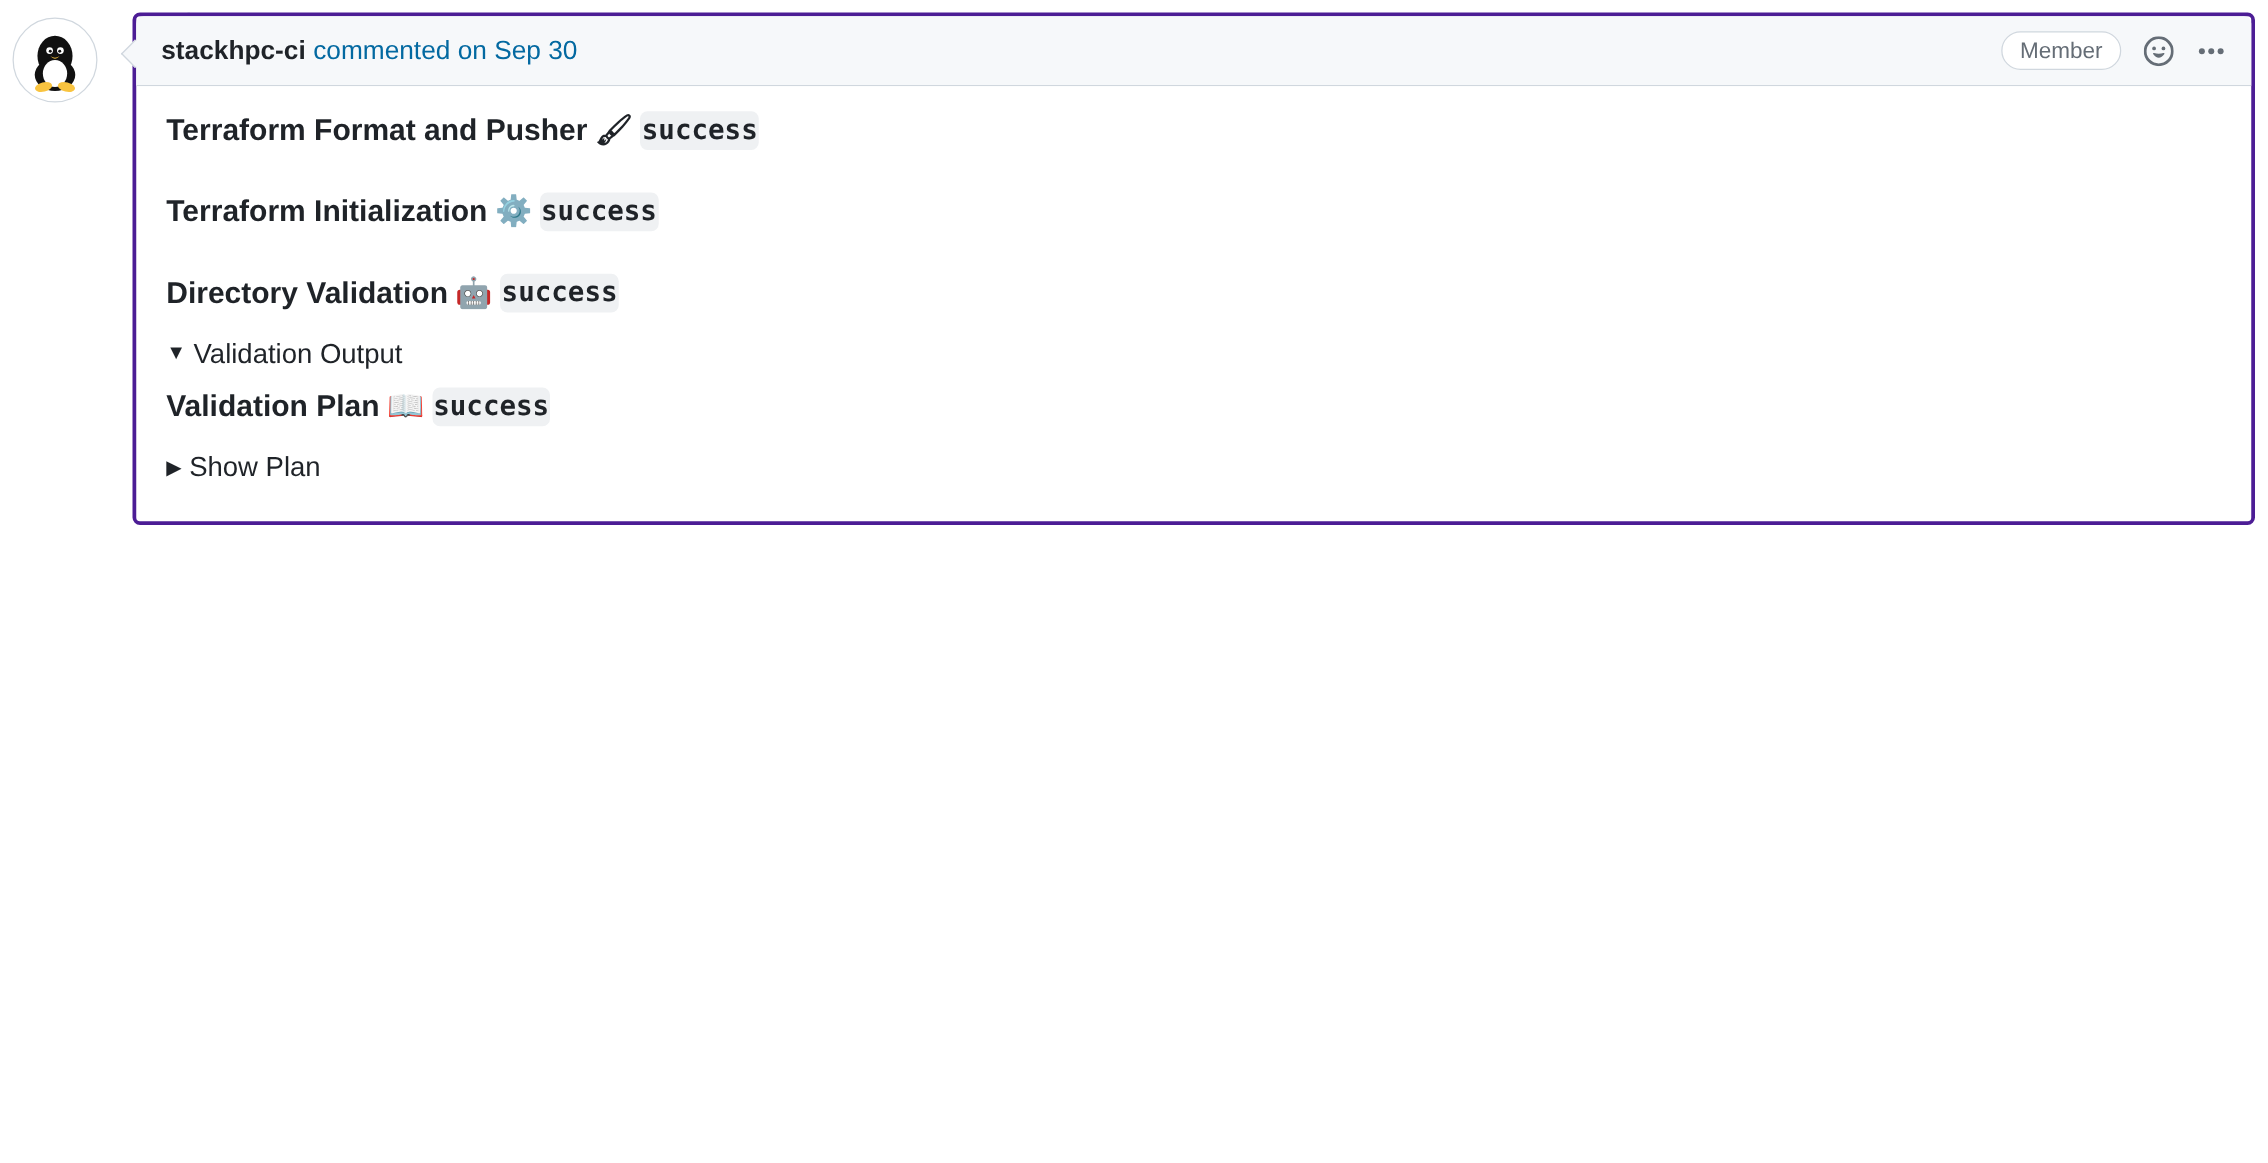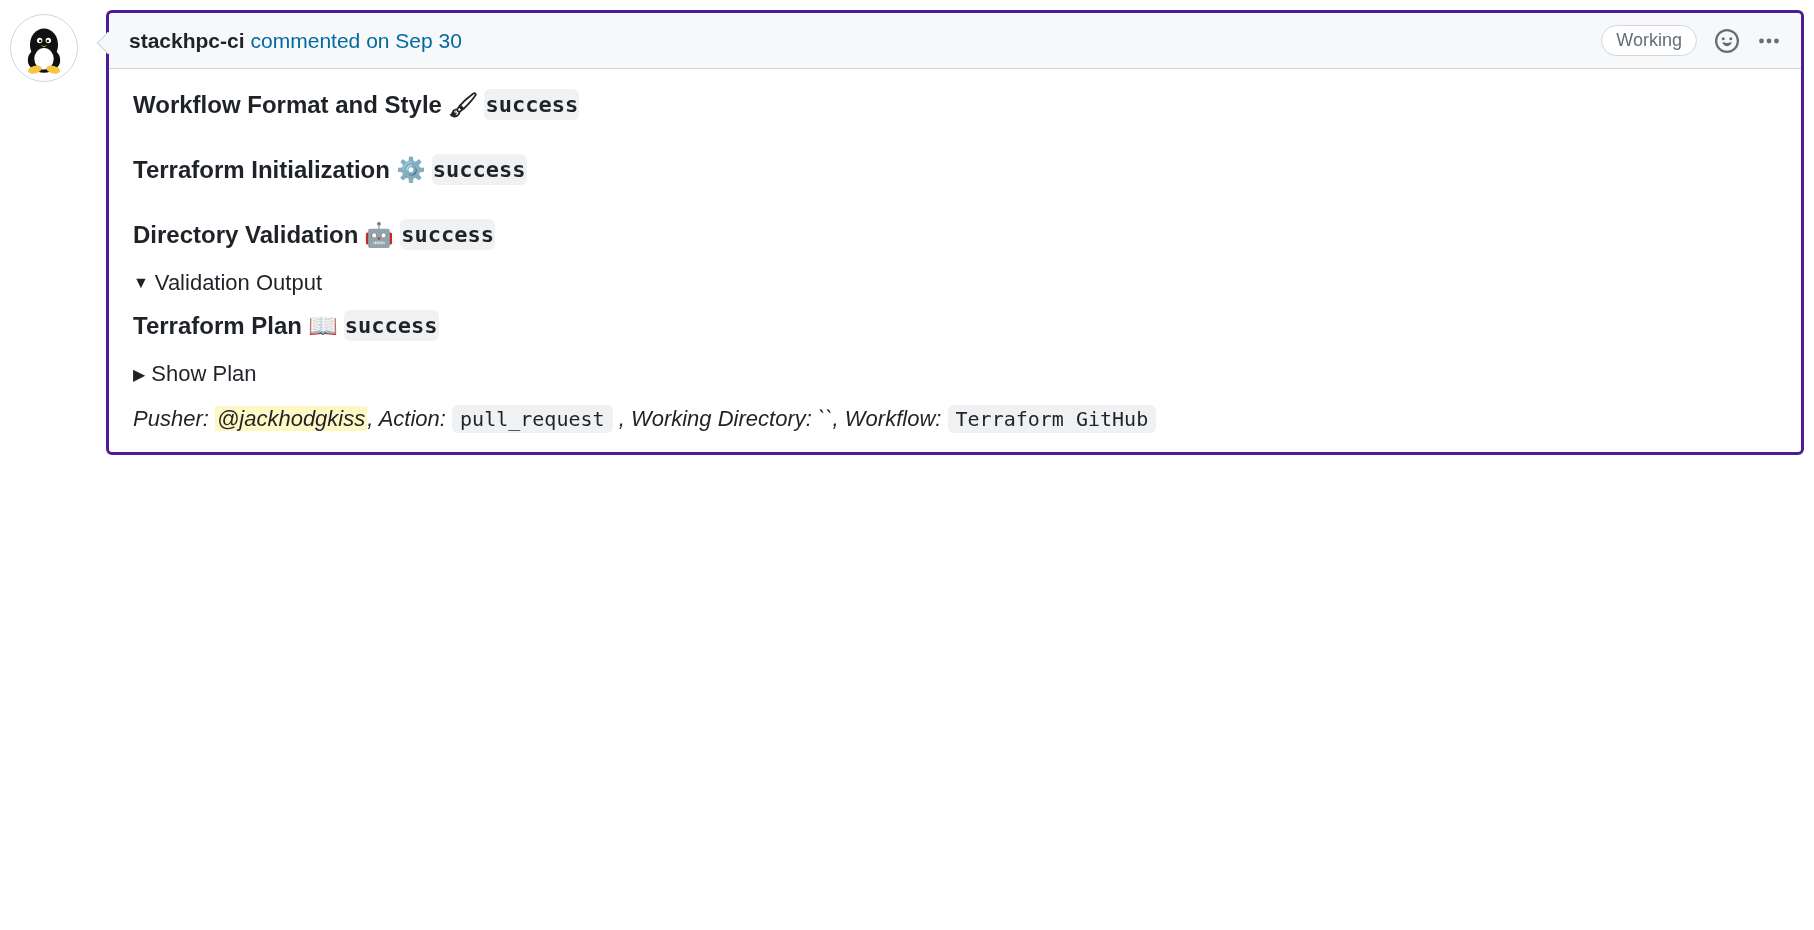--- a/index.html
+++ b/index.html
@@ -180,21 +180,21 @@
 
       <div class="comment-header">
         <div class="comment-header-left">
           <a class="author">stackhpc-ci</a>
           <span class="timestamp">
             <span>commented</span>
             <span>on Sep 30</span>
           </span>
         </div>
         <div class="comment-header-right">
-          <span class="badge">Working</span>
+          <span class="badge">Member</span>
           <span class="icon-btn">
             <svg width="24" height="24" viewBox="0 0 16 16">
                 <path fill="currentColor" d="M8 0a8 8 0 100 16A8 8 0 008 0zm0 14.5A6.5 6.5 0 118 1.5a6.5 6.5 0 010 13z"></path>
                 <circle cx="5.5" cy="6.5" r="1" fill="currentColor"></circle>
                 <circle cx="10.5" cy="6.5" r="1" fill="currentColor"></circle>
                 <path fill="currentColor" d="M5 9.5c.8 1.3 2 2 3 2s2.2-.7 3-2c.2-.3-.1-.7-.5-.6-1.6.5-3.4.5-5 0-.4-.1-.7.3-.5.6z"></path>
               </svg>
           </span>
           <span class="icon-btn">
             <svg width="24" height="24" viewBox="0 0 16 16">
@@ -202,21 +202,21 @@
                 <circle cx="8" cy="8" r="1.6" fill="currentColor"></circle>
                 <circle cx="13" cy="8" r="1.6" fill="currentColor"></circle>
               </svg>
           </span>
         </div>
       </div>
 
       <div class="comment-body">
 
         <div class="status-line">
-          <span>Workflow Format and Style</span>
+          <span>Terraform Format and Pusher</span>
           <span class="emoji">🖌</span>
           <span class="code-badge">success</span>
         </div>
 
         <div class="status-line">
           <span>Terraform Initialization</span>
           <span class="emoji">⚙️</span>
           <span class="code-badge">success</span>
         </div>
 
@@ -226,35 +226,27 @@
           <span class="code-badge">success</span>
         </div>
 
         <div class="details-summary">
           <span class="tri">▼</span>
           <span>Validation Output</span>
         </div>
 
 
         <div class="status-line" style="margin-bottom:20px">
-          <span>Terraform Plan</span>
+          <span>Validation Plan</span>
           <span class="emoji">📖</span>
           <span class="code-badge">success</span>
         </div>
 
         <div class="details-summary">
           <span class="tri">▶</span>
           <span>Show Plan</span>
         </div>
 
-        <div class="meta-line">
-          <span class="label">Pusher:</span>
-          <a class="mention">@jackhodgkiss</a><span class="label">, Action:</span>
-          <span class="inline-code">pull_request</span>
-          <span class="label">, Working Directory:</span>
-          <span>``</span><span class="label">, Workflow:</span>
-          <span class="inline-code">Terraform GitHub</span>
-        </div>
 
       </div>
     </div>
   </div>
 </div>
 
 </body></html>

